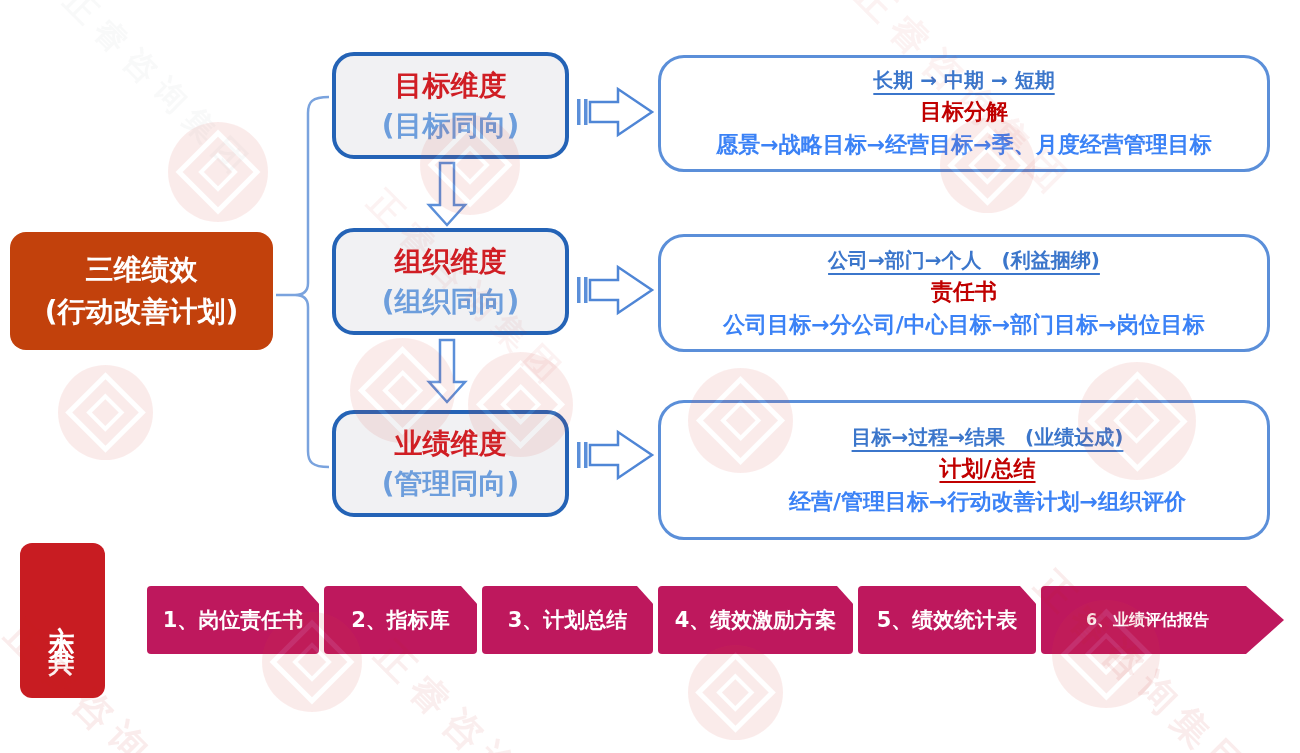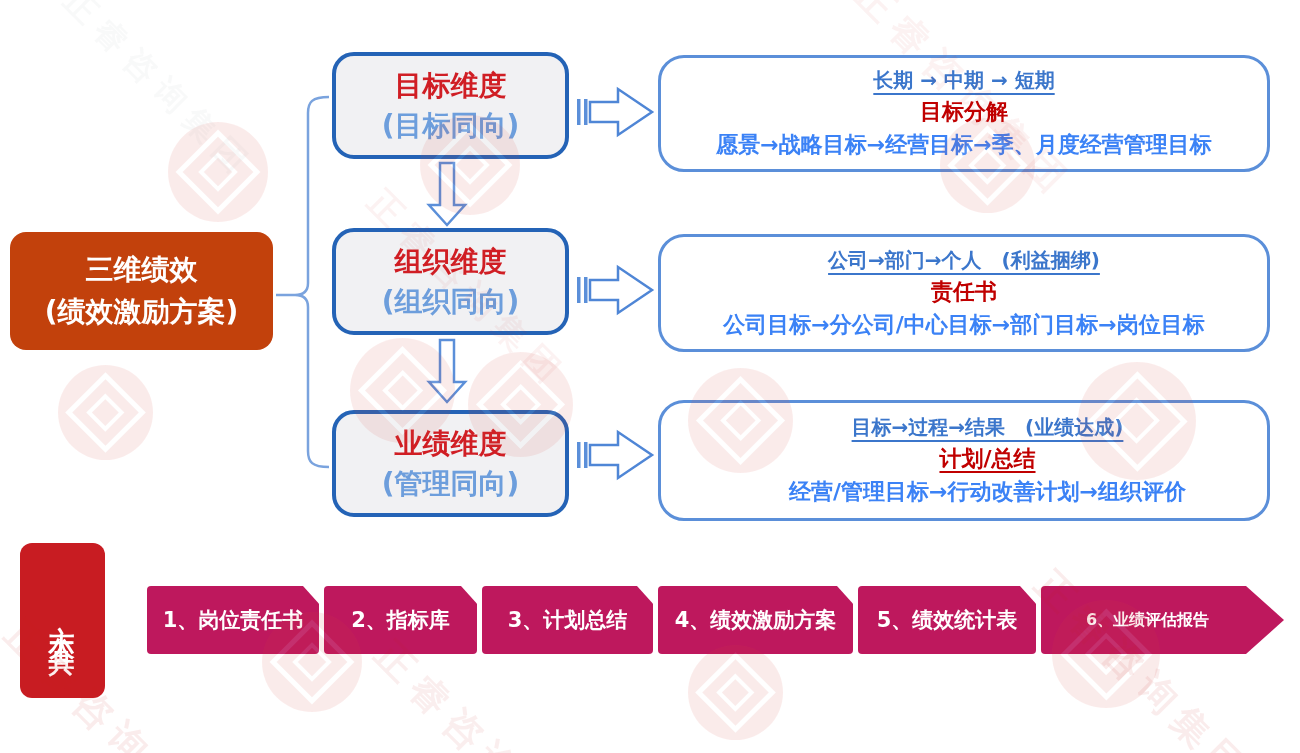--- a/index.html
+++ b/index.html
@@ -21,21 +21,21 @@
        font-weight:bold;font-size:28px;line-height:1.42;}
   .dim-title{color:#d01e24;}
   .dim-sub{color:#6d9edc;}
   #dim1{top:52px;} #dim2{top:228px;} #dim3{top:410px;}
 
   
   .detail{position:absolute;left:658px;width:612px;box-sizing:border-box;background:#fff;
           border:3px solid #5b8fd9;border-radius:26px;z-index:2;
           display:flex;flex-direction:column;justify-content:center;align-items:center;gap:3px;
           font-weight:bold;text-align:center;}
-  #det1{top:55px;height:117px;} #det2{top:234px;height:118px;} #det3{top:400px;height:121px;padding-left:47px;}
+  #det1{top:55px;height:117px;} #det2{top:234px;height:118px;} #det3{top:400px;height:140px;padding-left:47px;}
   .d1{color:#3b76cb;font-size:20px;text-decoration:underline;text-underline-offset:6px;text-decoration-thickness:2px;}
   .d2{color:#c00000;font-size:22px;}
   .d2.u{text-decoration:underline;text-underline-offset:5px;text-decoration-thickness:2px;}
   .d3{color:#3b82f6;font-size:22px;}
 
   
   .tools-label{position:absolute;left:20px;top:543px;width:85px;height:155px;background:#c81c22;
                border-radius:12px;color:#fff;font-weight:bold;font-size:26px;z-index:2;
                display:flex;justify-content:center;align-items:center;
                writing-mode:vertical-rl;text-orientation:upright;letter-spacing:8px;}
@@ -85,21 +85,21 @@
     </g>
     <g>
       <rect x="577" y="442" width="3.5" height="26" fill="#5b8fd9"></rect>
       <rect x="584" y="442" width="3.5" height="26" fill="#5b8fd9"></rect>
       <path d="M590 445 H618 V432 L652 455 L618 478 V465 H590 Z" fill="#fff" stroke="#4f86d6" stroke-width="2.5"></path>
     </g>
   </svg>
 
   <div class="main-box">
     <div>三维绩效</div>
-    <div>(绩效激励方案)</div>
+    <div>(行动改善计划)</div>
   </div>
 
   <div class="dim" id="dim1">
     <div class="dim-title">目标维度</div>
     <div class="dim-sub">(目标同向)</div>
   </div>
   <div class="dim" id="dim2">
     <div class="dim-title">组织维度</div>
     <div class="dim-sub">(组织同向)</div>
   </div>

